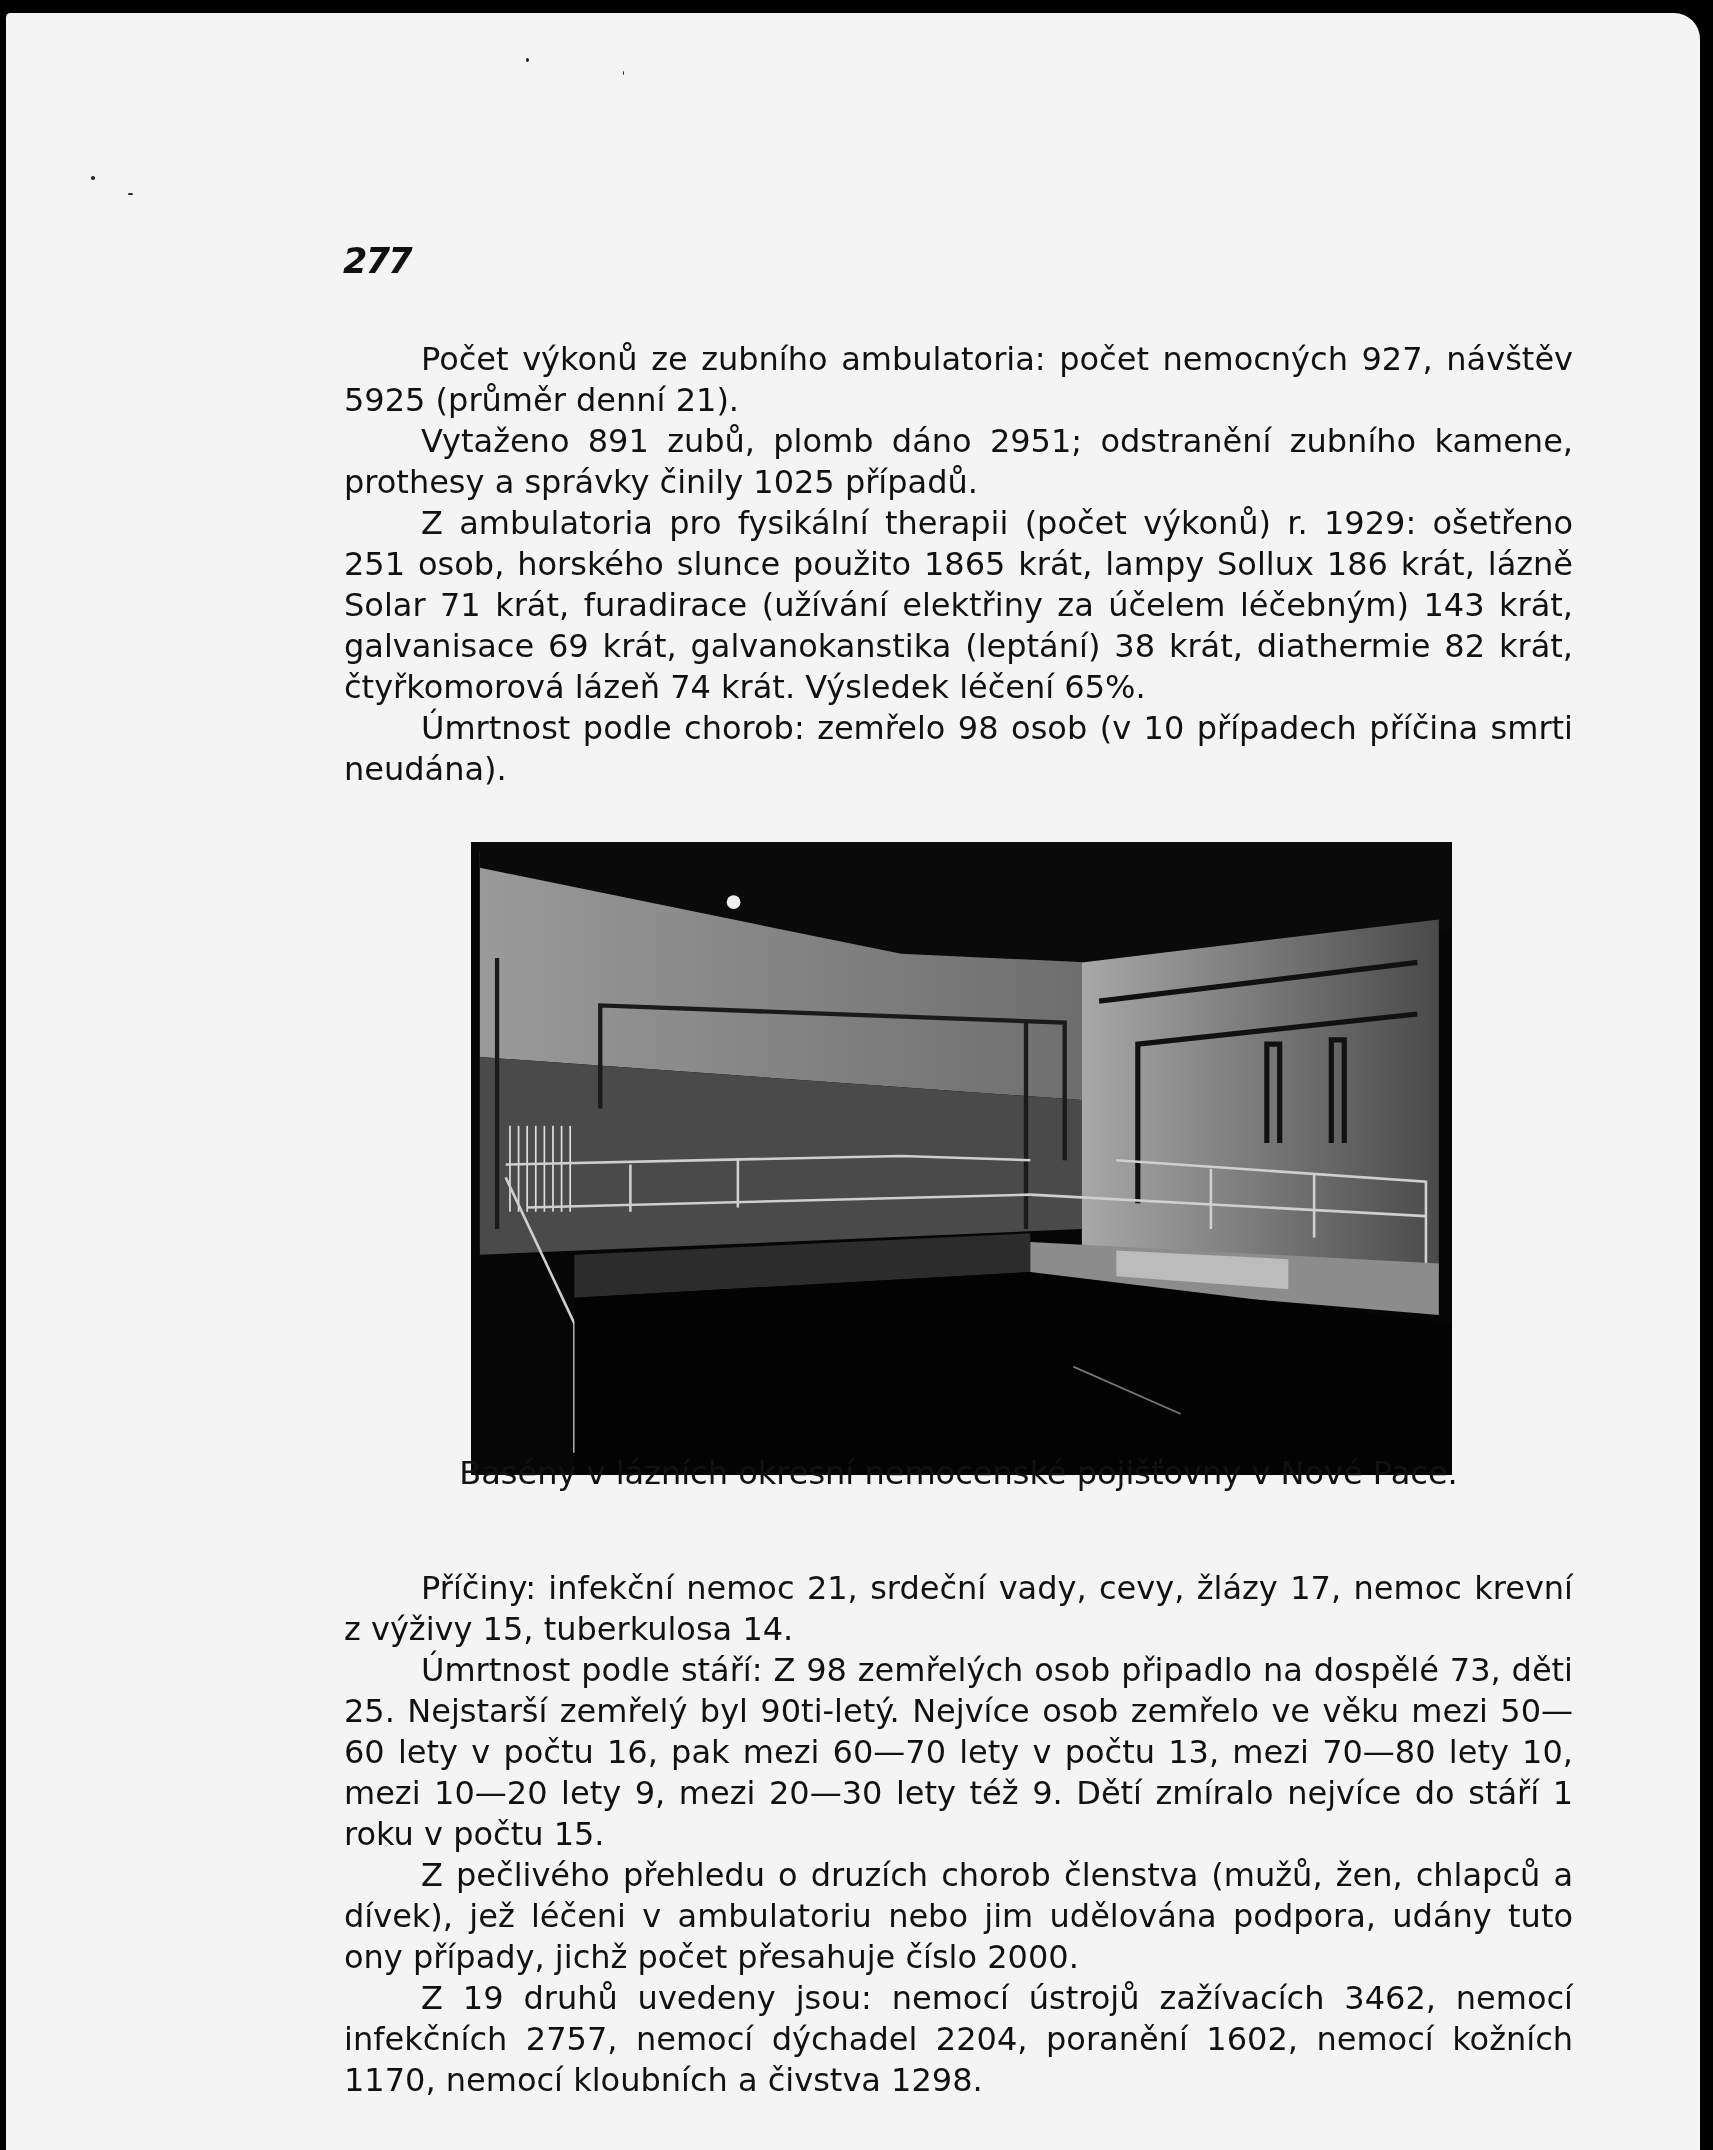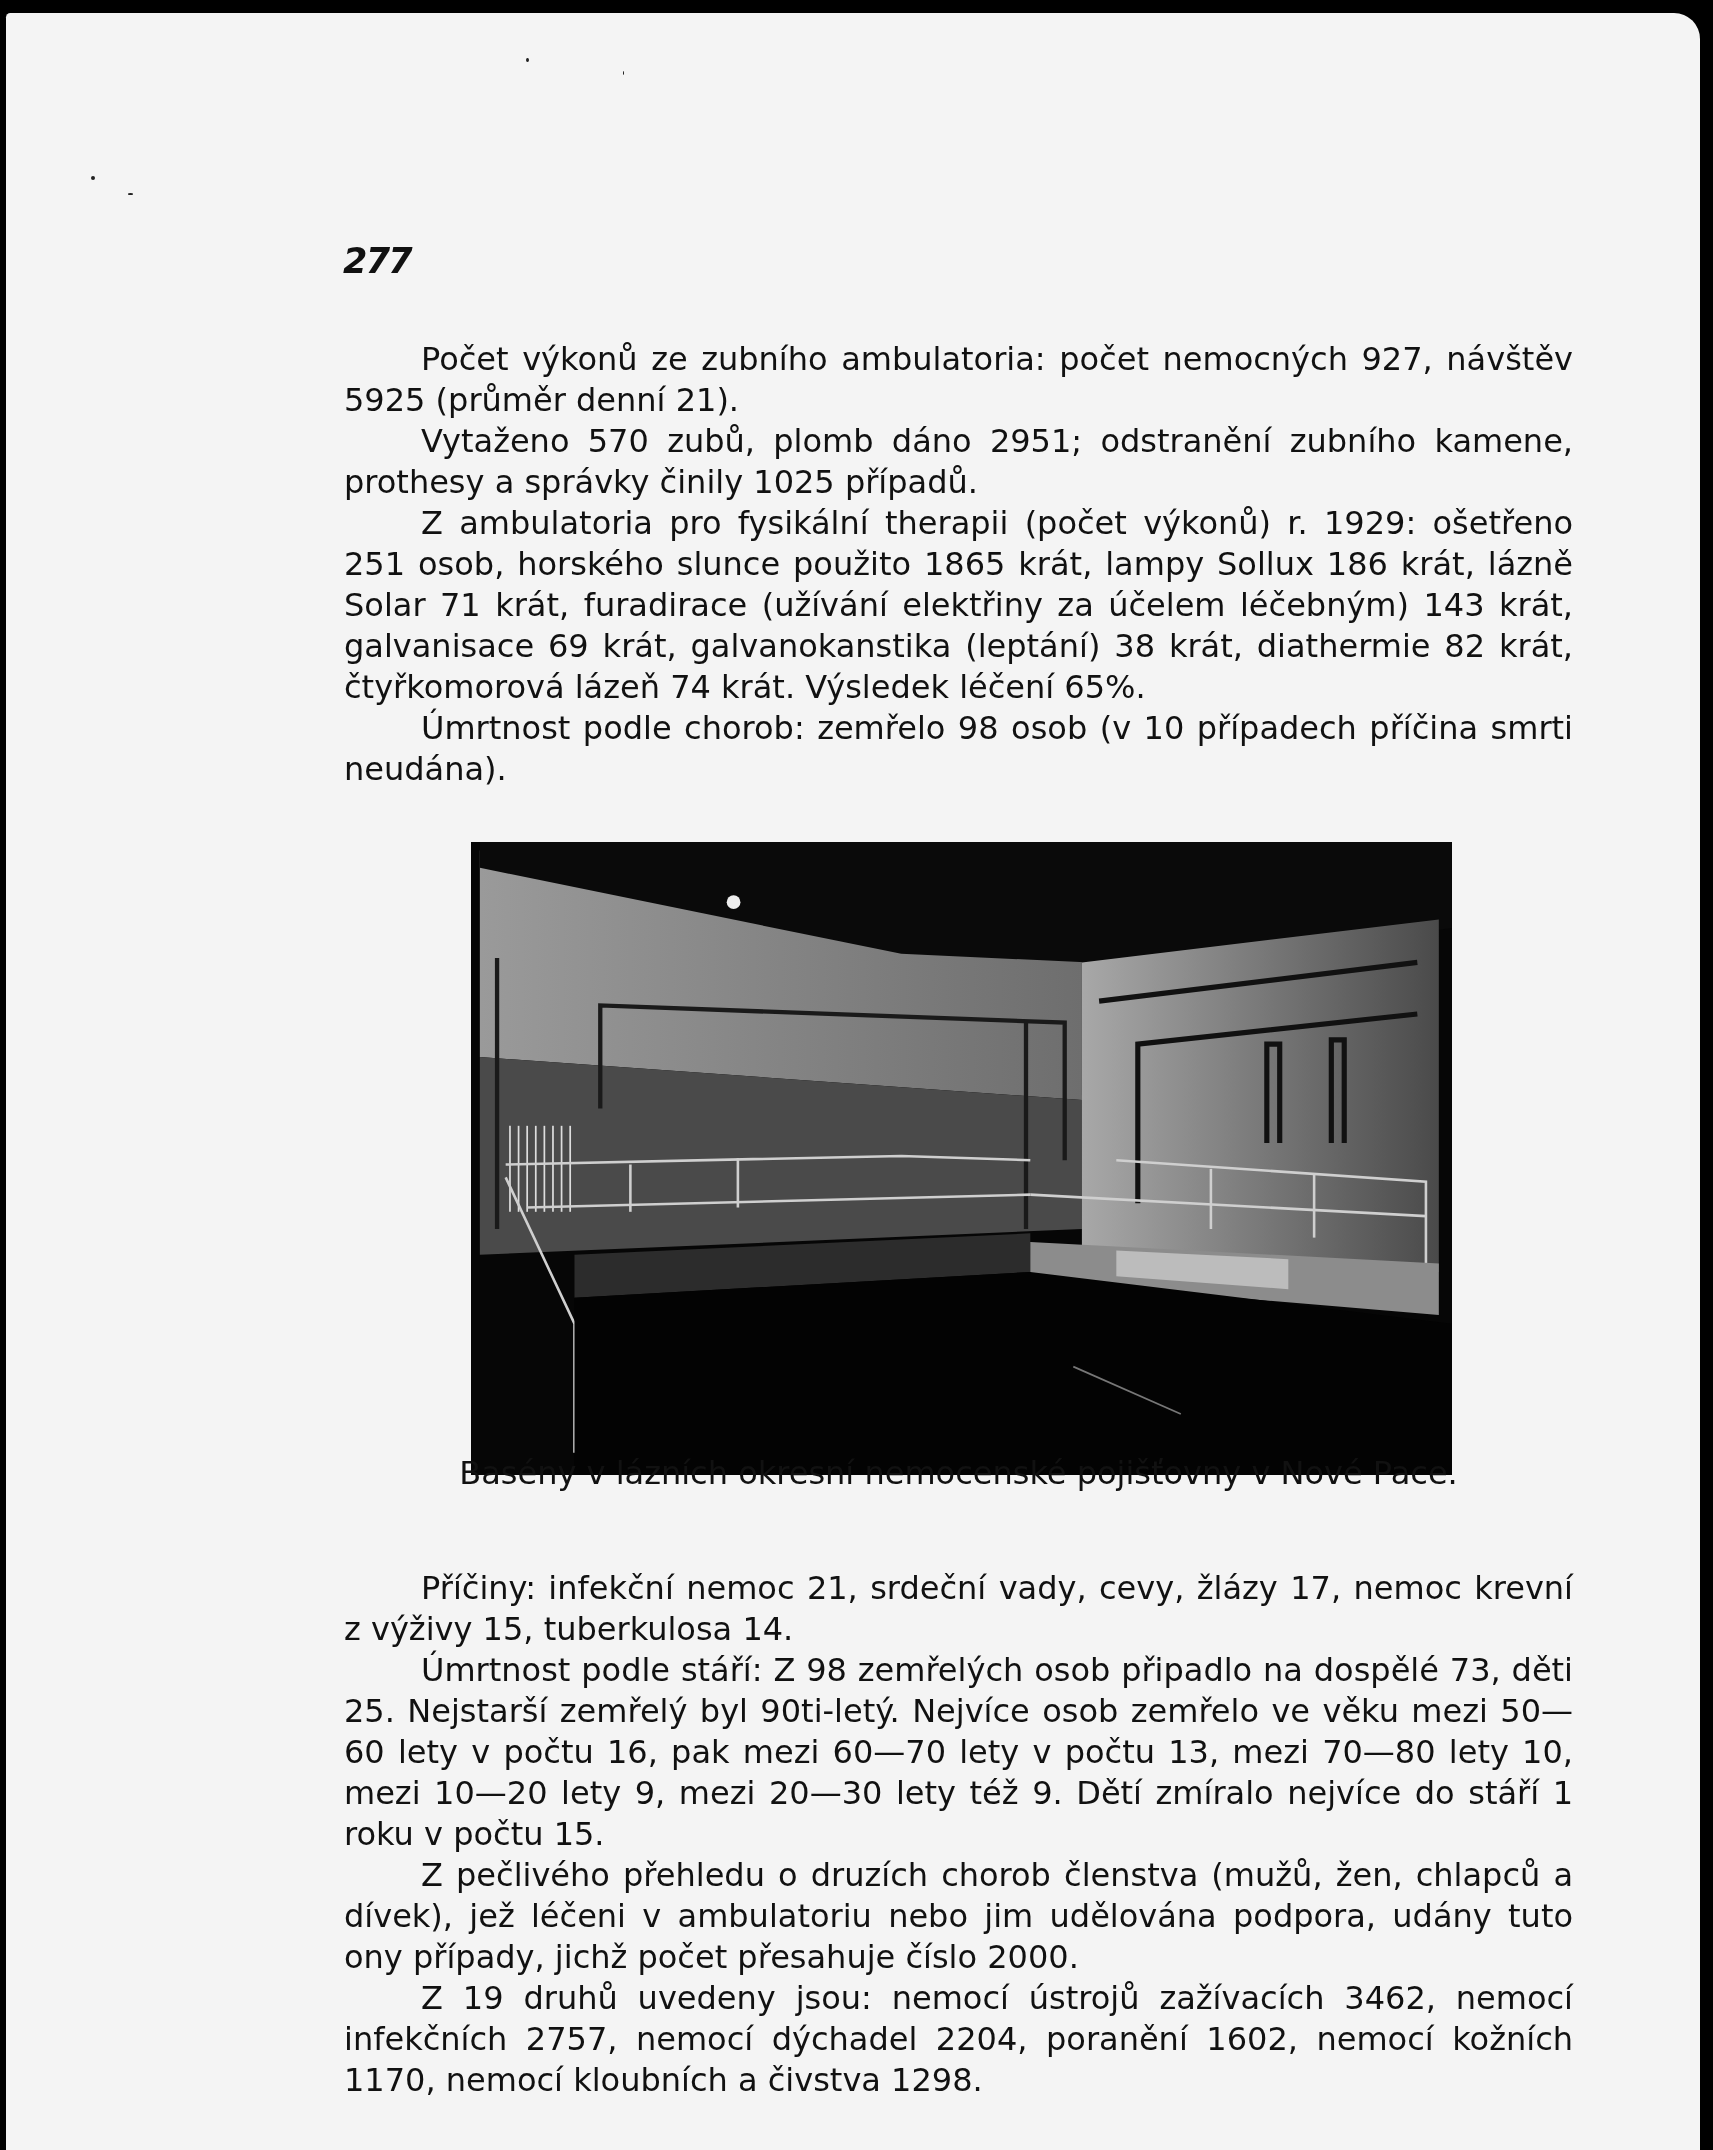--- a/index.html
+++ b/index.html
@@ -73,21 +73,21 @@
 
 <div class="speck" style="left:91px;top:176px;width:3.9px;height:3.9px;"></div>
 <div class="speck" style="left:128px;top:193px;width:4.7px;height:1.7px;"></div>
 <div class="speck" style="left:526px;top:58px;width:3px;height:4.3px;"></div>
 <div class="speck" style="left:623px;top:71px;width:1.3px;height:4.3px;"></div>
 
 <div class="page-number">277</div>
 
 <div class="text-block block-1">
   <p>Počet výkonů ze zubního ambulatoria: počet nemocných 927, návštěv 5925 (průměr denní 21).</p>
-  <p>Vytaženo 570 zubů, plomb dáno 2951; odstranění zubního kamene, prothesy a správky činily 1025 případů.</p>
+  <p>Vytaženo 891 zubů, plomb dáno 2951; odstranění zubního kamene, prothesy a správky činily 1025 případů.</p>
   <p>Z ambulatoria pro fysikální therapii (počet výkonů) r. 1929: ošetřeno 251 osob, horského slunce použito 1865 krát, lampy Sollux 186 krát, lázně Solar 71 krát, furadirace (užívání elektřiny za účelem léčebným) 143 krát, galvanisace 69 krát, galvanokanstika (leptání) 38 krát, diathermie 82 krát, čtyřkomorová lázeň 74 krát. Výsledek léčení 65%.</p>
   <p>Úmrtnost podle chorob: zemřelo 98 osob (v 10 případech příčina smrti neudána).</p>
 </div>
 
 <div class="photo">
   <svg width="981" height="633" viewBox="0 0 2280 1472">
     <defs>
       <linearGradient id="wallL" x1="0" y1="0" x2="1" y2="0">
         <stop offset="0" stop-color="#9a9a9a"></stop>
         <stop offset="1" stop-color="#6e6e6e"></stop>

